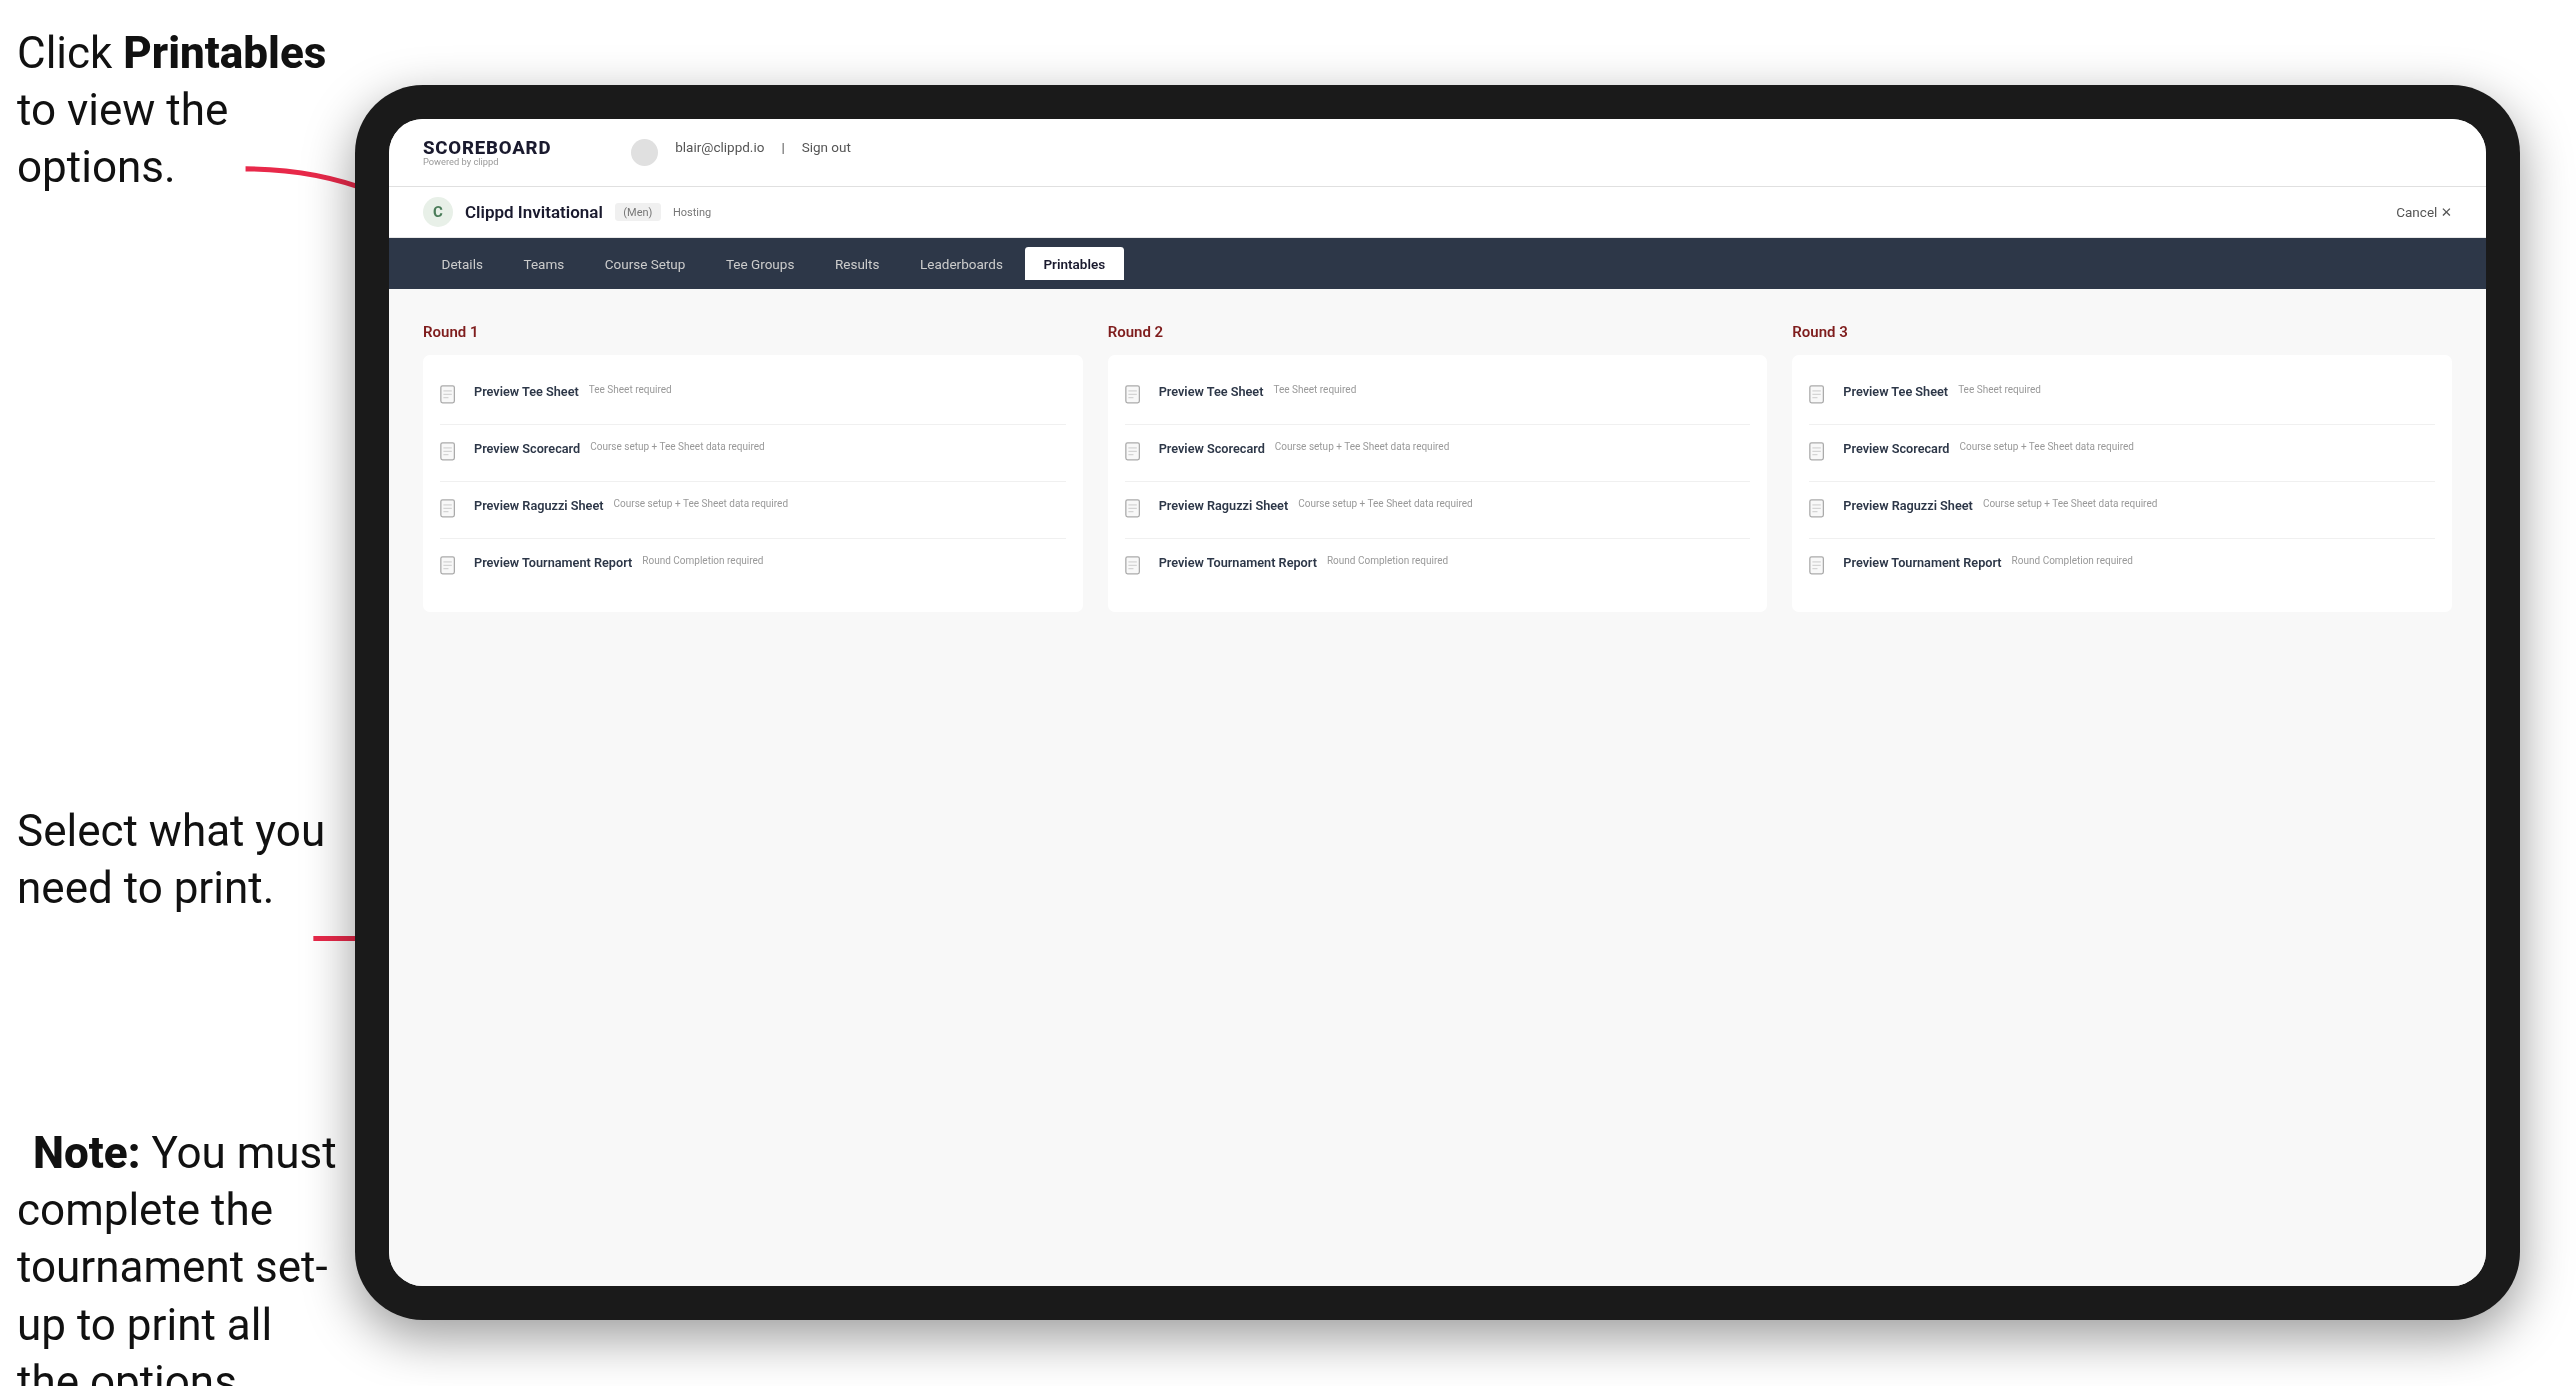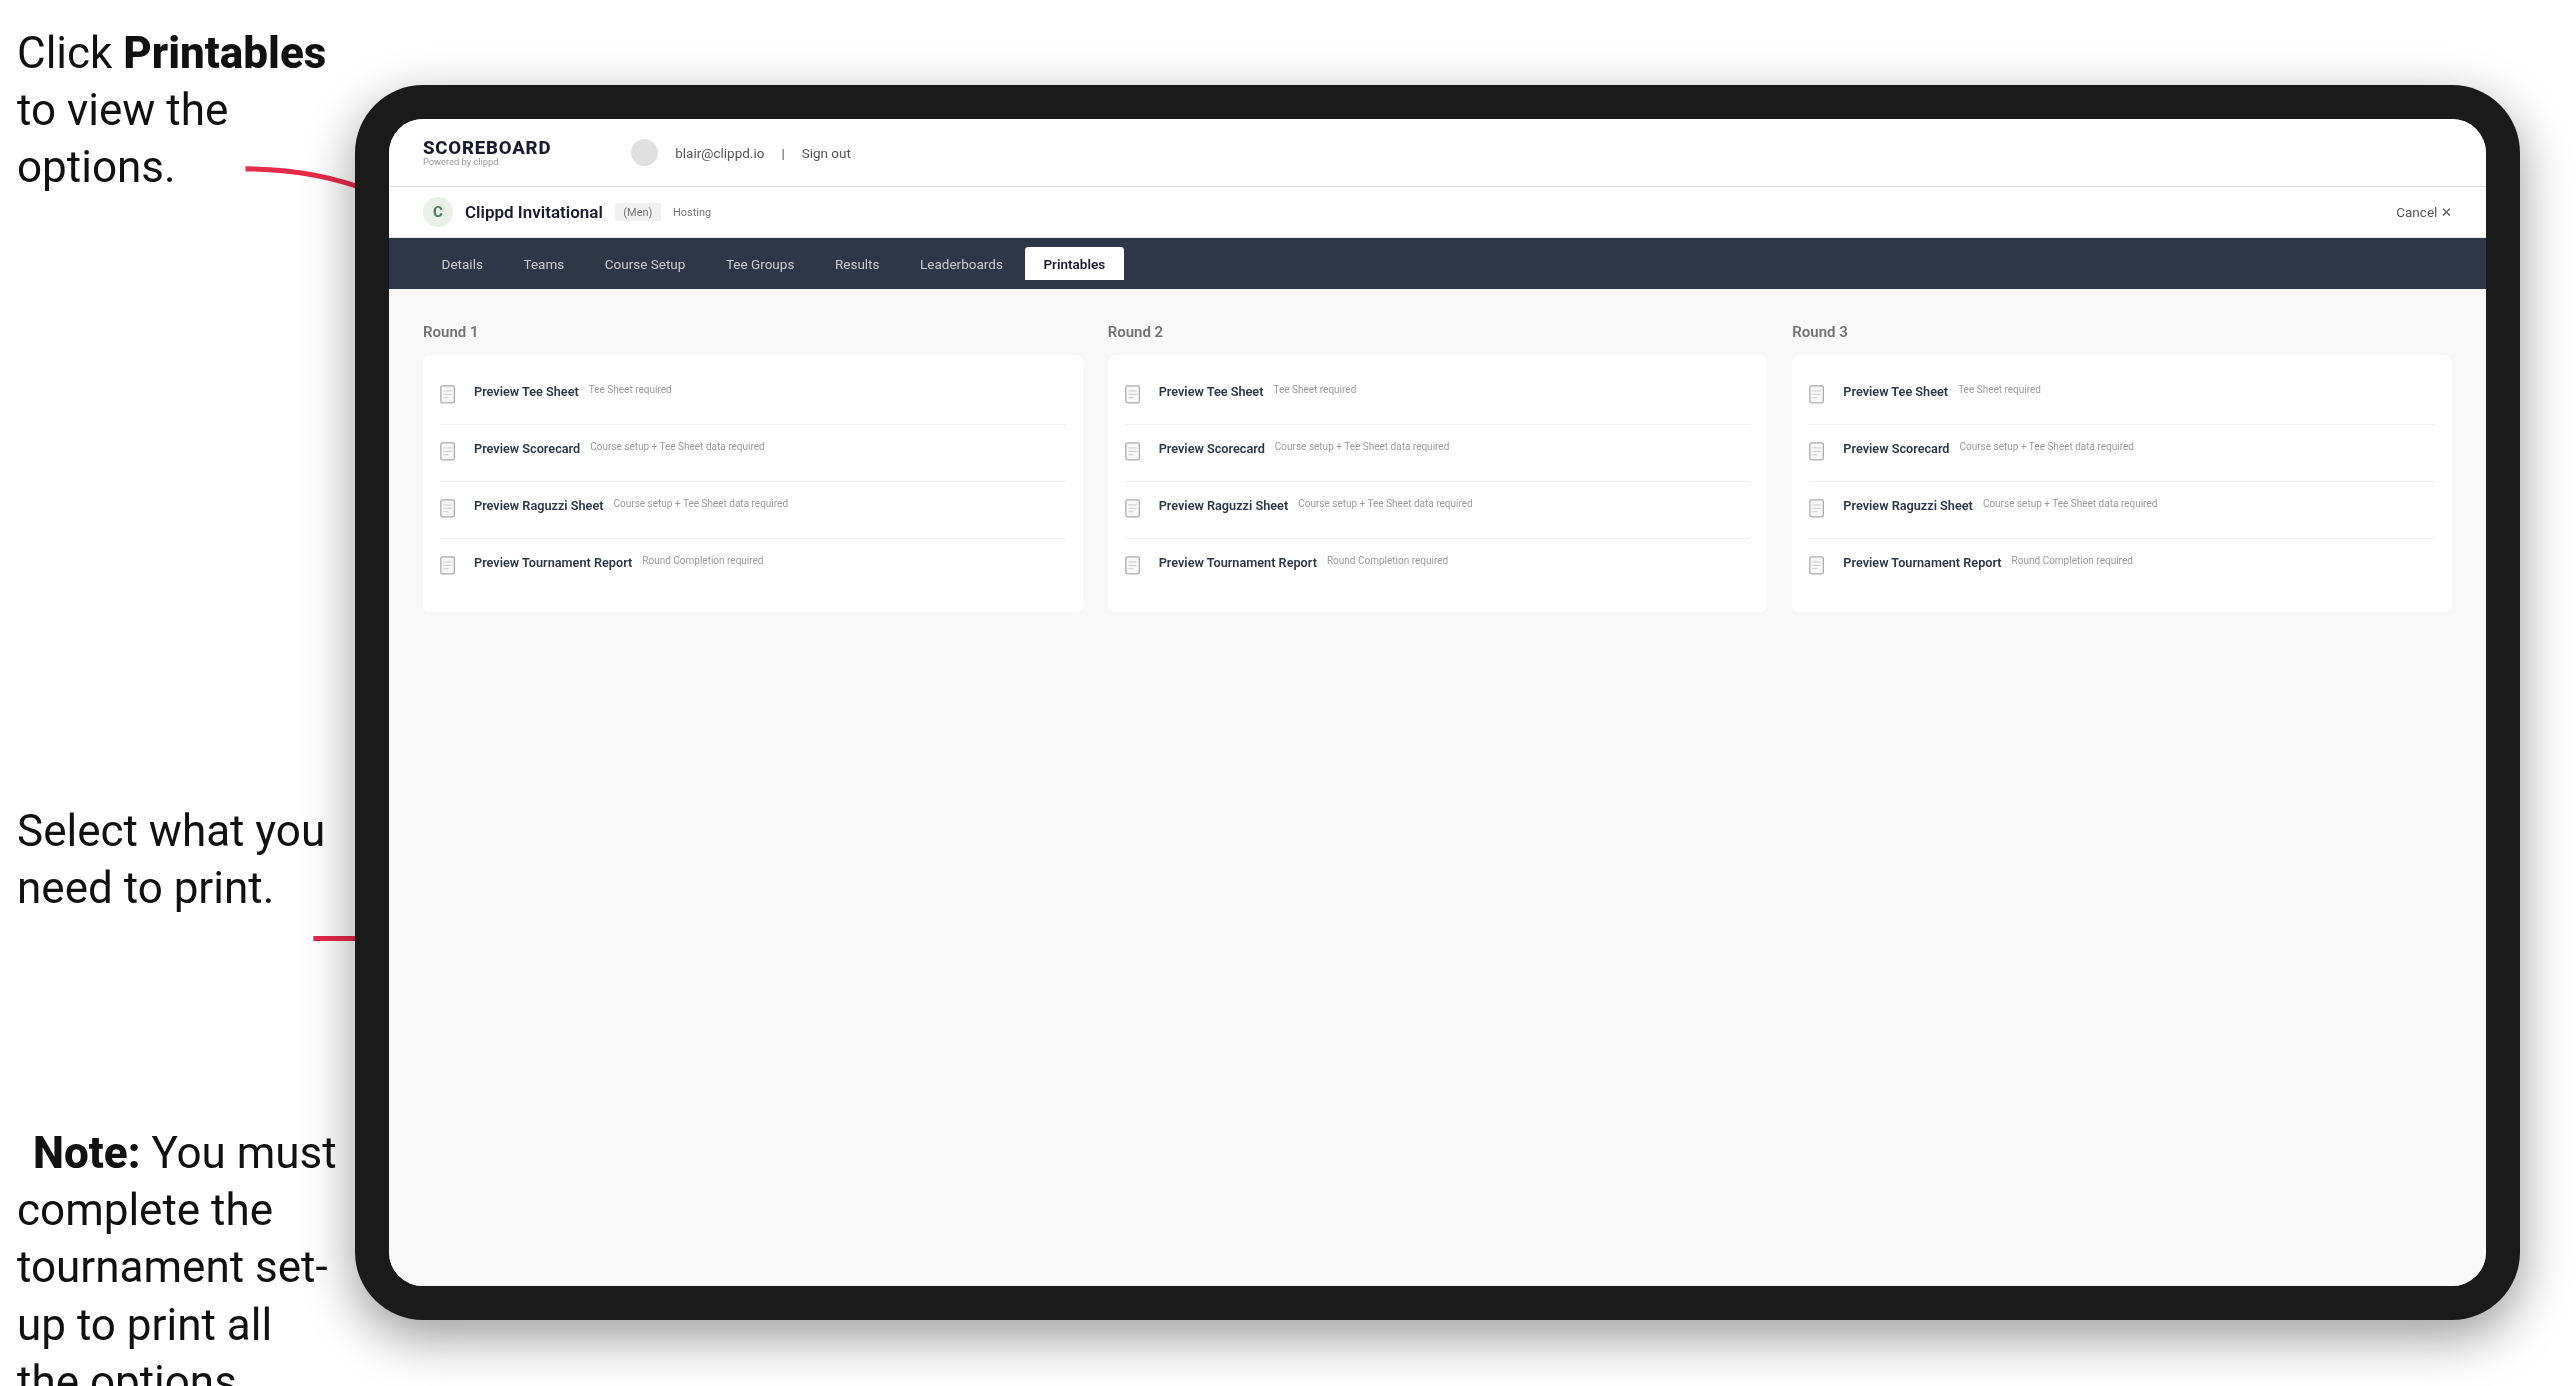--- a/index.html
+++ b/index.html
@@ -129,21 +129,20 @@
       padding: 4.2px 0;
     }
     .top-nav-link.active {
       color: #1a1a2e;
       font-weight: 600;
       border-bottom: 1.7px solid #1a1a2e;
     }
 
     .top-nav-right {
       display: flex;
-      align-items: center;
       gap: 17px;
       font-size: 13.5px;
       color: #555;
     }
     .user-avatar {
       width: 27px;
       height: 27px;
       background: #e0e0e0;
       border-radius: 50%;
       display: inline-block;
@@ -234,21 +233,21 @@
       gap: 25px;
     }
 
     .round-section {
       background: transparent;
     }
 
     .round-title {
       font-size: 15px;
       font-weight: 600;
-      color: #737373;
+      color: #7f1d1d;
       margin-bottom: 13.5px;
     }
 
     .round-card {
       background: #ffffff;
       border-radius: 6.8px;
       padding: 17px;
       display: flex;
       flex-direction: column;
       gap: 3.4px;

